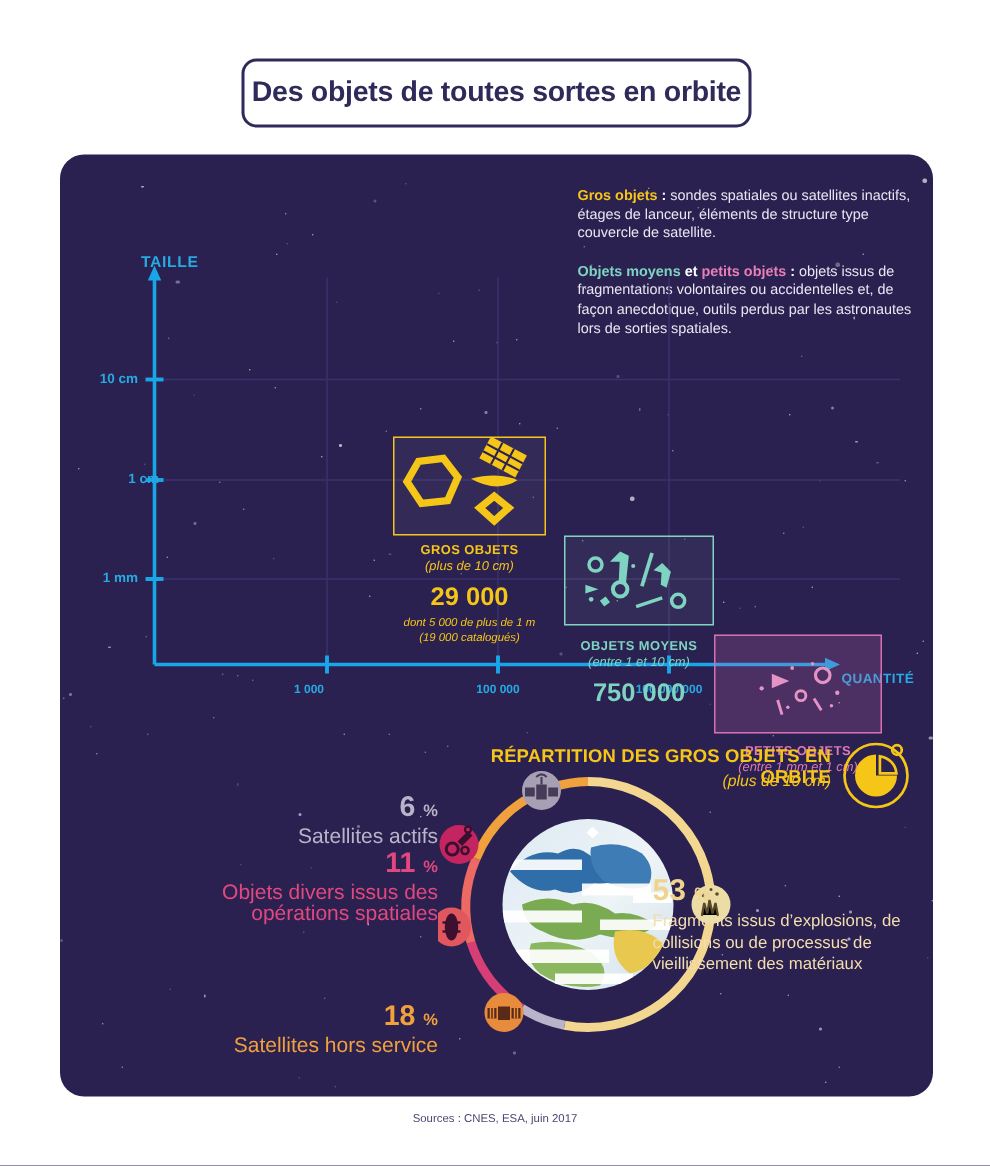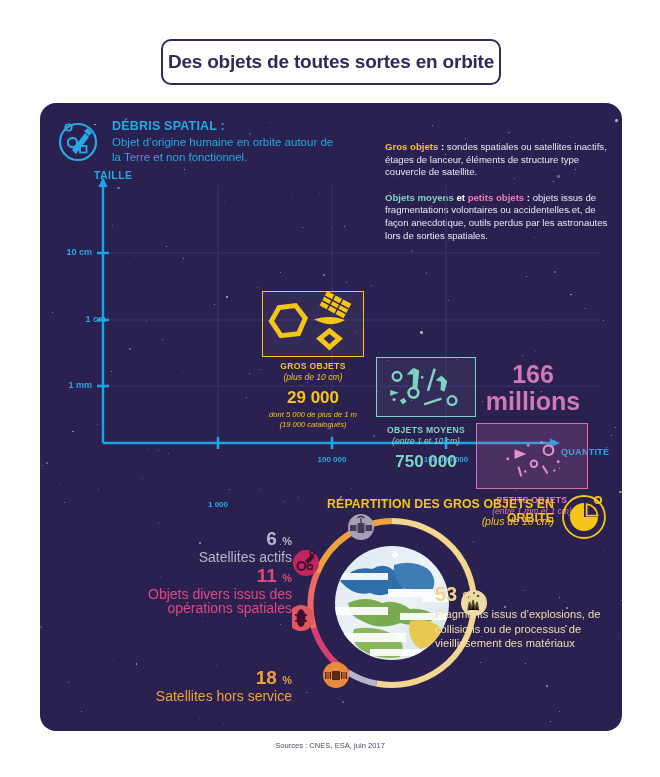--- a/index.html
+++ b/index.html
@@ -32,21 +32,21 @@
 
   
   #def { position:absolute; left:15px; top:14px; width:280px; display:flex; gap:11px; }
   #def-icon { width:46px; height:46px; flex:none; }
   #def-text { padding-top:2px; }
   #def-title { color:#27a9e1; font-size:12.5px; font-weight:bold; letter-spacing:.2px; }
   #def-body { color:#27a9e1; font-size:11.5px; line-height:15px; margin-top:2px; }
 
   
   #legend { position:absolute; left:345px; top:22px; width:230px; }
-  .lg { color:#e9e6f2; font-size:9.6px; line-height:12.6px;margin-top:16px; }
+  .lg { color:#e9e6f2; font-size:9.6px; line-height:12.6px; }
   .lg + .lg { margin-top:13px; }
   .k-yellow { color:#f5c518; font-weight:bold; }
   .k-teal   { color:#7fd4c1; font-weight:bold; }
   .k-pink   { color:#e87fb5; font-weight:bold; }
   .k-white  { color:#ffffff; font-weight:bold; }
 
   
   #plot { position:absolute; left:0; top:0; width:582px; height:380px; }
   #axis-y-label {
     position:absolute; left:54px; top:66px;
@@ -279,36 +279,20 @@
       <i style="left: 174px; top: 506.8px; width: 1.1px; height: 1.1px; opacity: 0.32;"></i>
       <i style="left: 121.5px; top: 235.7px; width: 1.8px; height: 1.8px; opacity: 0.53;"></i>
       <i style="left: 24px; top: 398.6px; width: 1.1px; height: 1.1px; opacity: 0.51;"></i>
       <i style="left: 575.2px; top: 16.4px; width: 2.4px; height: 2.4px; opacity: 0.64;"></i>
       <i style="left: 518.8px; top: 607.5px; width: 1.1px; height: 1.1px; opacity: 0.5;"></i>
       <i style="left: 571.3px; top: 331.8px; width: 1.1px; height: 1.1px; opacity: 0.67;"></i>
       <i style="left: 186.2px; top: 192.8px; width: 1.8px; height: 1.8px; opacity: 0.67;"></i>
       <i style="left: 40.8px; top: 607.5px; width: 1.1px; height: 1.1px; opacity: 0.51;"></i>
     </div>
 
-  <div id="def">
-    <div id="def-icon">
-      <svg viewBox="0 0 46 46" width="46" height="46">
-        <circle cx="23" cy="25" r="18" fill="none" stroke="#27a9e1" stroke-width="2.2"></circle>
-        <circle cx="13.5" cy="10.5" r="3.2" fill="none" stroke="#27a9e1" stroke-width="1.8"></circle>
-        <path d="M17 33 L30 16 L34 20 L21 37 Z" fill="#27a9e1"></path>
-        <path d="M29 14 L33 11 L37 16 L34 19 Z" fill="#27a9e1"></path>
-        <circle cx="17.5" cy="25.5" r="4.6" fill="none" stroke="#27a9e1" stroke-width="2.2"></circle>
-        <rect x="25" y="29" width="6.5" height="6.5" fill="none" stroke="#27a9e1" stroke-width="1.8"></rect>
-      </svg>
-    </div>
-    <div id="def-text">
-      <div id="def-title">DÉBRIS SPATIAL :</div>
-      <div id="def-body">Objet d’origine humaine en orbite autour de la Terre et non fonctionnel.</div>
-    </div>
-  </div>
 
   <div id="legend">
     <div class="lg">
       <span class="k-yellow">Gros objets</span><span class="k-white"> : </span><span>sondes spatiales ou satellites inactifs, étages de lanceur, éléments de structure type couvercle de satellite.</span>
     </div>
     <div class="lg">
       <span class="k-teal">Objets moyens</span>
       <span class="k-white">et</span>
       <span class="k-pink">petits objets</span><span class="k-white"> : </span><span>objets issus de fragmentations volontaires ou accidentelles et, de façon anecdotique, outils perdus par les astronautes lors de sorties spatiales.</span>
     </div>
@@ -339,21 +323,21 @@
       <line x1="406" y1="334" x2="406" y2="346" stroke="#19a6e8" stroke-width="2.6"></line>
     </svg>
 
     <div id="axis-y-label">TAILLE</div>
     <div id="axis-x-label">QUANTITÉ</div>
 
     <div class="ytick" style="left:6px; top:144px;">10 cm</div>
     <div class="ytick" style="left:20px; top:211px;">1 cm</div>
     <div class="ytick" style="left:6px; top:277px;">1 mm</div>
 
-    <div class="xtick" style="left:140px; top:352px;margin-top:45px;">1 000</div>
+    <div class="xtick" style="left:128px; top:352px;">1 000</div>
     <div class="xtick" style="left:254px; top:352px;">100 000</div>
     <div class="xtick" style="left:368px; top:352px;">100 000 000</div>
 
     <div class="img-box" id="box-gros">
       <svg viewBox="0 0 102 66" width="100" height="64">
         <path d="M8 30 L16 16 L33 14 L43 27 L36 43 L18 45 Z" fill="none" stroke="#f5c518" stroke-width="5"></path>
         <g transform="rotate(28 72 17)">
           <rect x="58" y="4" width="28" height="17" fill="#f5c518"></rect>
           <line x1="58" y1="10" x2="86" y2="10" stroke="#2a2150" stroke-width="1.4"></line>
           <line x1="58" y1="15.5" x2="86" y2="15.5" stroke="#2a2150" stroke-width="1.4"></line>
@@ -388,24 +372,20 @@
         <circle cx="17" cy="43" r="1.6" fill="#7fd4c1"></circle>
         <circle cx="46" cy="20" r="1.4" fill="#7fd4c1"></circle>
       </svg>
     </div>
     <div class="cap" id="cap-moyens">
       <div class="nm">OBJETS MOYENS</div>
       <div class="sub">(entre 1 et 10 cm)</div>
       <div class="big">750 000</div>
     </div>
 
-    <div id="millions">
-      <div>166</div>
-      <div>millions</div>
-    </div>
 
     <div class="img-box" id="box-petits">
       <svg viewBox="0 0 112 66" width="110" height="64">
         <path d="M38 26 L50 31 L38 36 Z" fill="#e592c4"></path>
         <circle cx="73" cy="27" r="5" fill="none" stroke="#e592c4" stroke-width="2.2"></circle>
         <circle cx="58" cy="41" r="3.4" fill="none" stroke="#e592c4" stroke-width="2"></circle>
         <line x1="42" y1="44" x2="45" y2="54" stroke="#e592c4" stroke-width="2"></line>
         <line x1="67" y1="43" x2="72" y2="51" stroke="#e592c4" stroke-width="2"></line>
         <circle cx="31" cy="36" r="1.5" fill="#e592c4"></circle>
         <circle cx="52" cy="22" r="1.3" fill="#e592c4"></circle>

